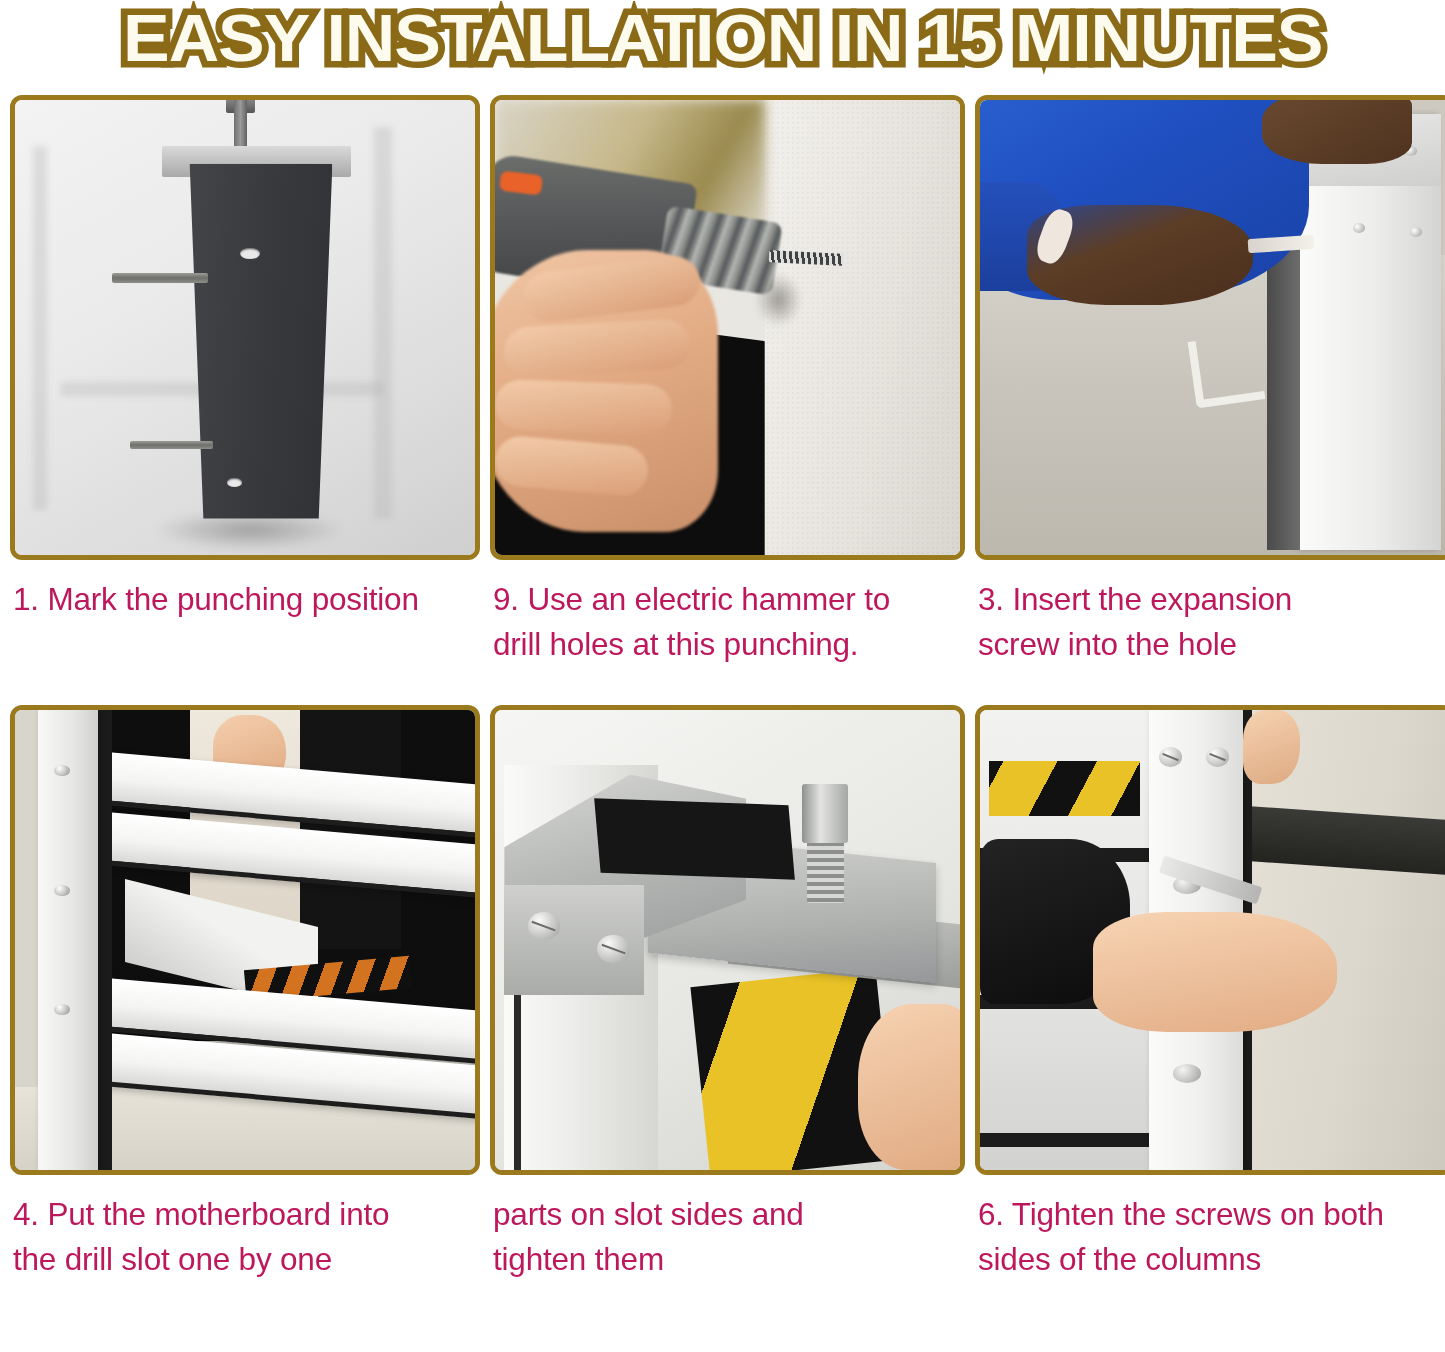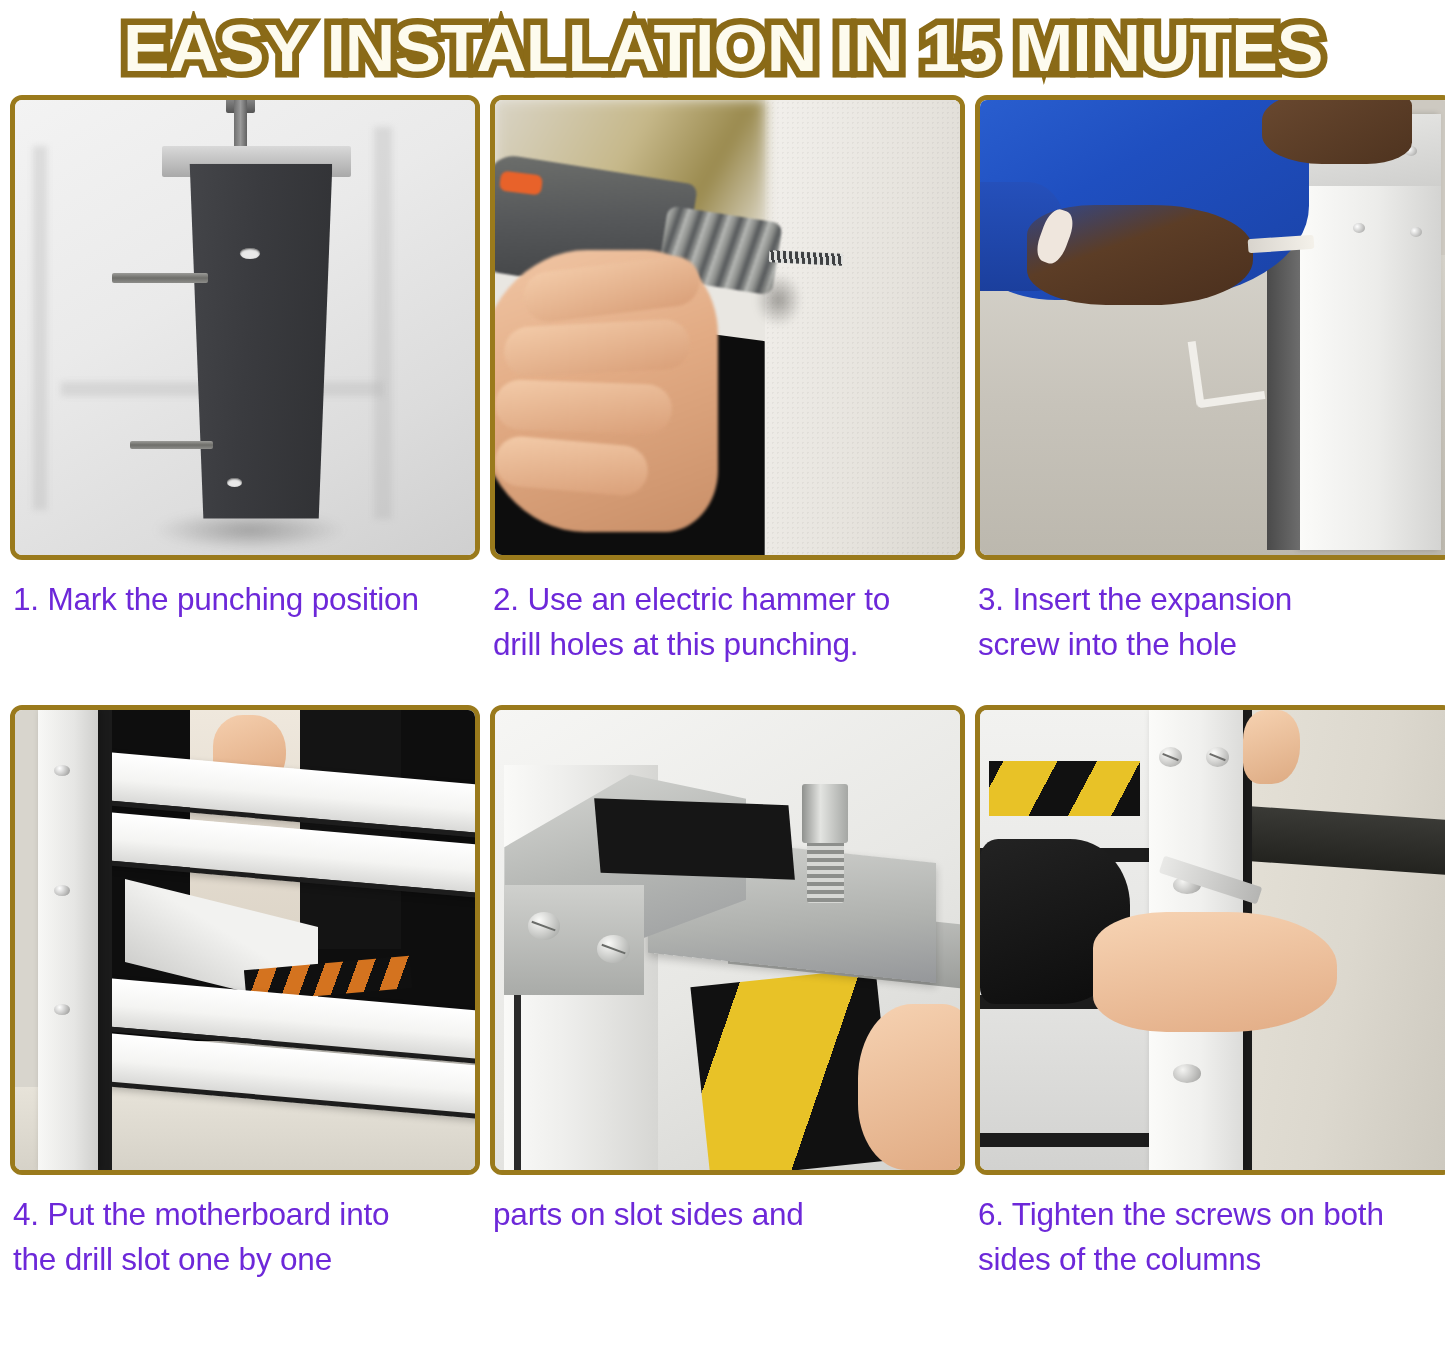--- a/index.html
+++ b/index.html
@@ -14,21 +14,21 @@
     overflow: hidden;
     position: relative;
   }
 
   
   .title-bar {
     height: 95px;
     display: flex;
     align-items: flex-start;
     justify-content: center;
-    padding-top: 12px;
+    padding-top: 2px;
     box-sizing: border-box;
   }
   .title-text {
     font-family: "Liberation Sans", sans-serif;
     font-weight: bold;
     font-size: 66px;
     line-height: 72px;
     letter-spacing: -1px;
     transform: scaleX(1.06);
     transform-origin: center top;
@@ -70,21 +70,21 @@
   .photo {
     position: absolute;
     inset: 0;
     overflow: hidden;
   }
 
   .caption {
     margin-top: 17px;
     font-size: 31.5px;
     line-height: 45px;
-    color: #6d28d9;
+    color: #be185d;
     font-weight: 400;
     letter-spacing: -0.2px;
     padding-left: 3px;
   }
   .caption span { display: block; white-space: nowrap; }
 
   
   .p1 { background: linear-gradient(150deg,#f3f3f3 0%,#eaeaea 40%,#dcdcdc 75%,#cfcfcf 100%); }
   .p1 .cloth-fold {
     position: absolute; background: rgba(180,180,180,0.35);
@@ -493,21 +493,21 @@
         <div class="dust"></div>
         <div class="bit"></div>
         <div class="hand"></div>
         <div class="finger f1"></div>
         <div class="finger f2"></div>
         <div class="finger f3"></div>
         <div class="finger f4"></div>
       </div>
     </div>
     <div class="caption">
-      <span>2. Use an electric hammer to</span>
+      <span>9. Use an electric hammer to</span>
       <span>drill holes at this punching.</span>
     </div>
   </div>
 
   <div class="cell">
     <div class="photo-frame">
       <div class="photo p3">
         <div class="floor"></div>
         <div class="column"></div>
         <div class="column-side"></div>
@@ -574,20 +574,21 @@
         <div class="dark-slot"></div>
         <div class="bracket-face"></div>
         <div class="bolt-thread"></div>
         <div class="bolt"></div>
         <div class="phscrew" style="left:7%;top:44%;"></div>
         <div class="phscrew" style="left:22%;top:49%;"></div>
       </div>
     </div>
     <div class="caption">
       <span>parts on slot sides and</span>
+      <span>tighten them</span>
     </div>
   </div>
 
   <div class="cell">
     <div class="photo-frame">
       <div class="photo p6">
         <div class="wall"></div>
         <div class="baseboard"></div>
         <div class="panel-left"></div>
         <div class="panel-line" style="top:30%;"></div>

